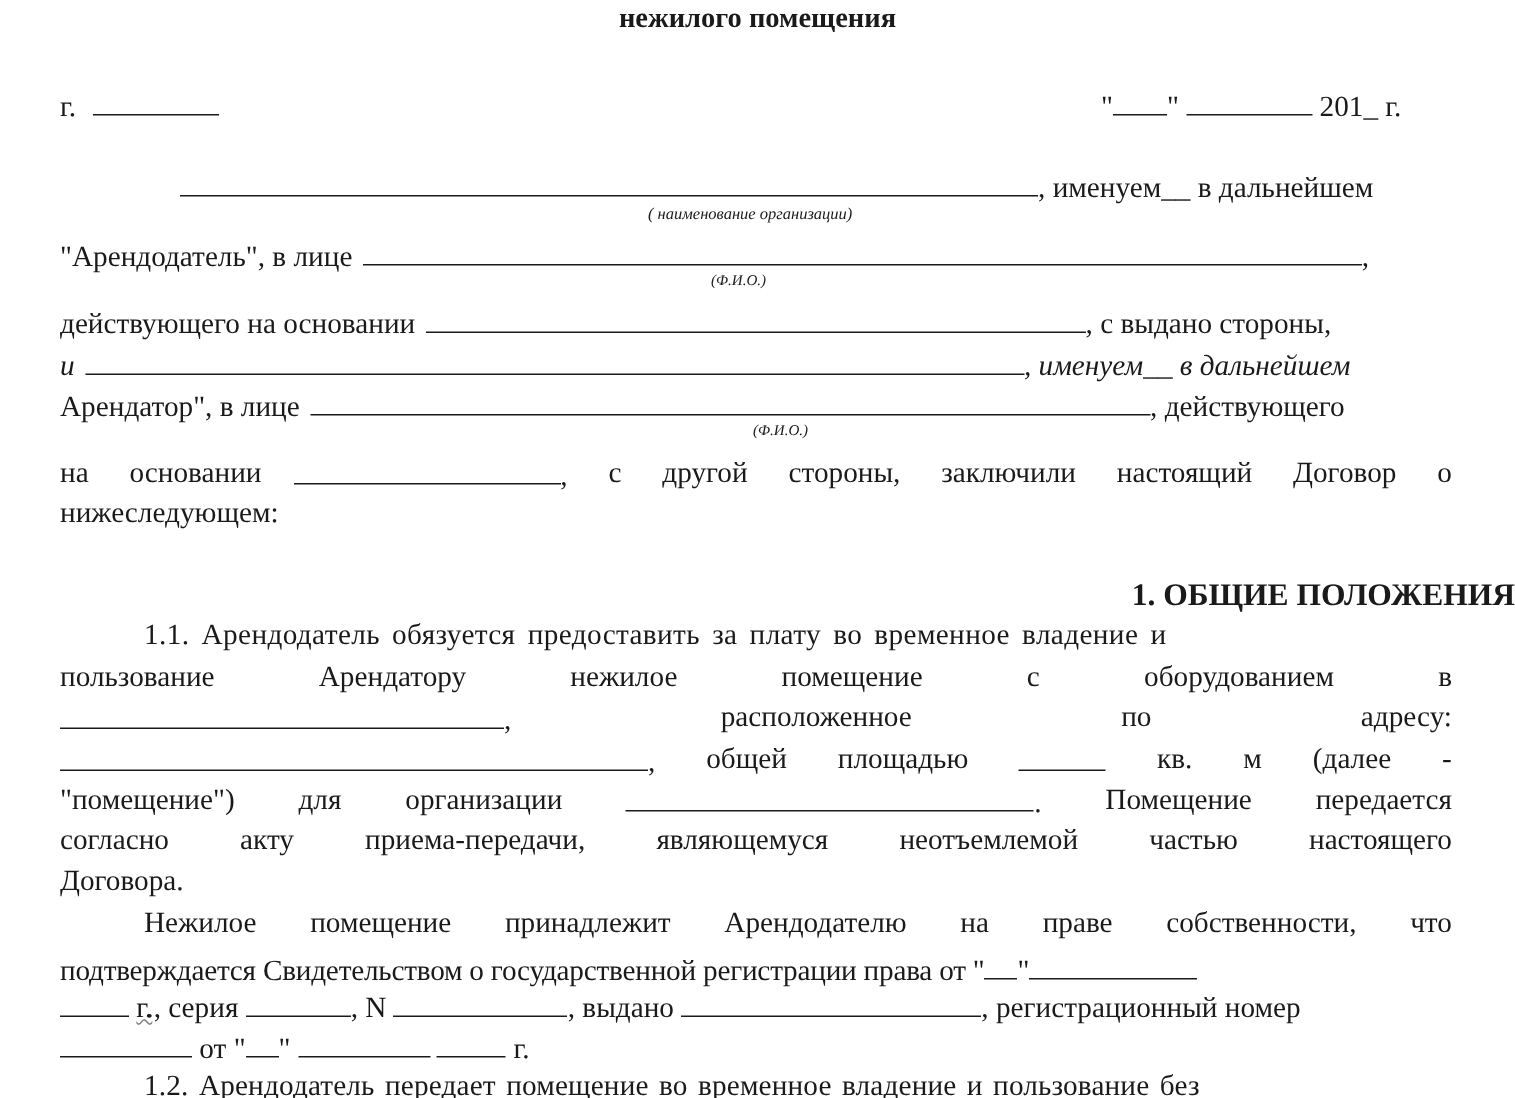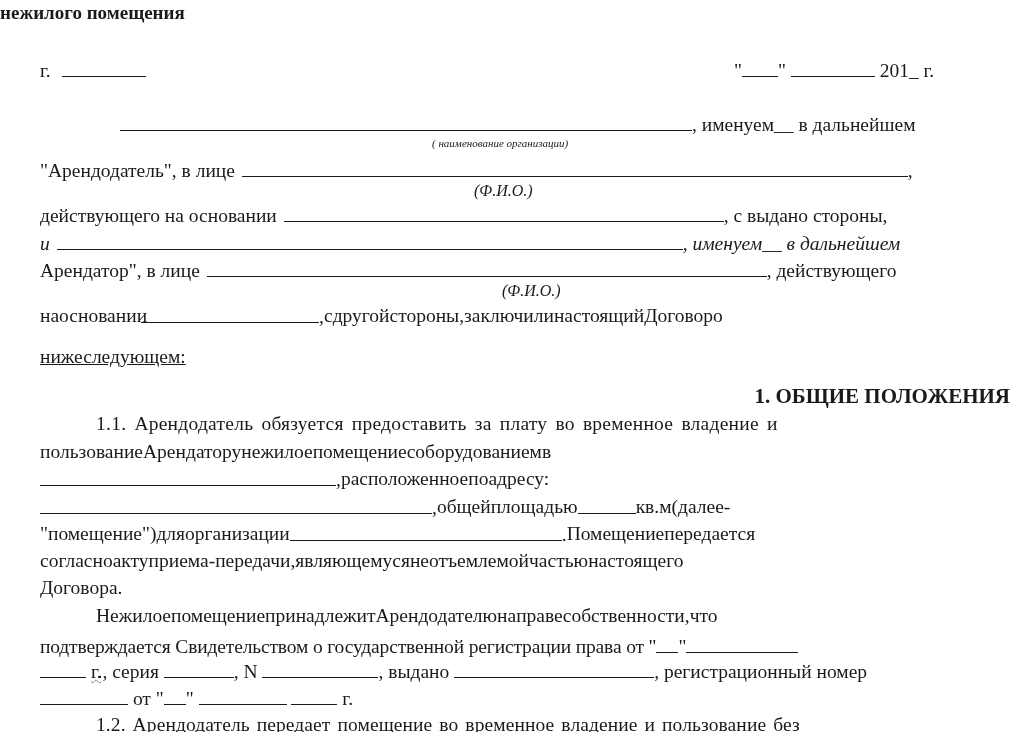--- a/index.html
+++ b/index.html
@@ -26,39 +26,40 @@
     .line {
       position: absolute;
       left: 40px;
       width: 928px;
       white-space: nowrap;
       line-height: 24px;
       height: 24px;
     }
     .justify {
       display: flex;
-      justify-content: flex-start;
+      justify-content: space-between;
     }
     .title {
       position: absolute;
       left: 0;
       width: 1010px;
+      text-align: center;
       font-weight: bold;
       font-size: 19px;
     }
     .blank {
       display: inline-block;
       border-bottom: 1.3px solid #1a1a1a;
       height: 18px;
       vertical-align: baseline;
     }
     .caption {
       position: absolute;
       font-style: italic;
-      font-size: 16px;
+      font-size: 10px;
       color: #1a1a1a;
       white-space: nowrap;
     }
     .heading {
       position: absolute;
       left: 0;
       width: 1010px;
       text-align: right;
       font-weight: bold;
       font-size: 21px;
@@ -119,21 +120,21 @@
     <span>основании</span>
     <span style="margin-left:-6px;"><span class="blank" style="width:178px;"></span><span>,</span></span>
     <span>с</span>
     <span>другой</span>
     <span>стороны,</span>
     <span>заключили</span>
     <span>настоящий</span>
     <span>Договор</span>
     <span>о</span>
   </div>
-  <div class="line" style="top:345px;text-decoration:underline;">нижеследующем:</div>
+  <div class="line" style="top:331px;">нижеследующем:</div>
 
   <div class="heading" style="top:383px;">1. ОБЩИЕ ПОЛОЖЕНИЯ</div>
 
   <div class="line" style="top:412px;">
     <span style="margin-left:56px;letter-spacing:0.25px;word-spacing:3px;">1.1. Арендодатель обязуется предоставить за плату во временное владение и</span>
   </div>
 
   <div class="line justify" style="top:440px;">
     <span>пользование</span>
     <span>Арендатору</span>

